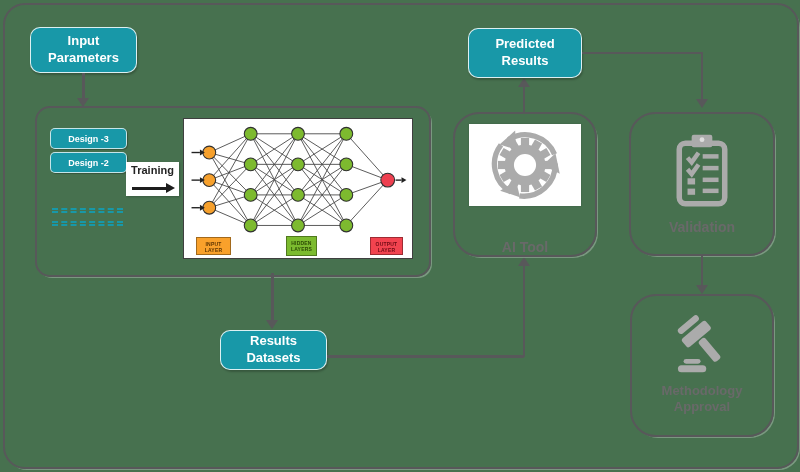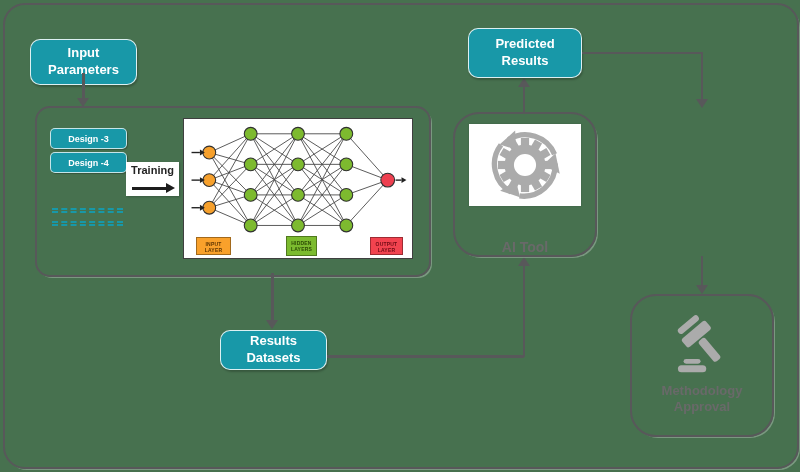--- a/index.html
+++ b/index.html
@@ -73,33 +73,33 @@
   }
   .gray-ic{color:var(--gray-icon,#ABABAB);}
 </style>
 </head>
 <body style="background: rgb(71, 113, 79);">
 
 <div class="stage">
 
   <div class="frame" style="left:3px;top:3px;width:792px;height:462px;border-radius:22px;"></div>
 
-  <div class="teal-box" style="left:30px;top:27px;width:107px;height:46px;margin-top:12px;">
+  <div class="teal-box" style="left:30px;top:27px;width:107px;height:46px;">
     <span>Input Parameters</span>
   </div>
   <div class="vline" style="left:82px;top:73px;height:27px;"></div>
   <div class="ah-down" style="left:77px;top:98px;"></div>
 
   <div class="frame" style="left:35px;top:106px;width:392px;height:167px;border-radius:15px;"></div>
 
   <div class="design-box" style="left:50px;top:128px;">
     <span>Design -3</span>
   </div>
   <div class="design-box" style="left:50px;top:152px;">
-    <span>Design -4</span>
+    <span>Design -2</span>
   </div>
   <div class="dash-row" style="left:52px;top:208px;"></div>
   <div class="dash-row" style="left:52px;top:221px;"></div>
 
   <div class="training">
     <span>Training</span>
     <div class="t-line"></div>
     <div class="t-head"></div>
   </div>
 
@@ -232,20 +232,38 @@
   <div class="ah-up" style="left:518px;top:78px;"></div>
 
   <div class="teal-box" style="left:468px;top:28px;width:114px;height:50px;">
     <span>Predicted Results</span>
   </div>
 
   <div class="hline" style="left:582px;top:51.5px;width:121px;"></div>
   <div class="vline" style="left:700.5px;top:51.5px;height:49px;"></div>
   <div class="ah-down" style="left:696px;top:99px;"></div>
 
+  <div class="frame icon-node" style="left:629px;top:112px;width:146px;height:144px;border-radius:26px;padding-top:14px;box-sizing:border-box;">
+    <svg class="gray-ic" viewBox="0 0 90 112" width="62" height="84">
+      <rect x="12" y="17" width="66" height="88" rx="9" fill="none" stroke="currentColor" stroke-width="8"></rect>
+      <rect x="30" y="5" width="30" height="18" rx="3" fill="currentColor"></rect>
+      <circle cx="45" cy="12" r="3.5" fill="#dedede"></circle>
+      <path d="M24 38 L30 45 L40 31" stroke="currentColor" stroke-width="6.5" fill="none"></path>
+      <path d="M24 55 L30 62 L40 48" stroke="currentColor" stroke-width="6.5" fill="none"></path>
+      <g fill="currentColor">
+        <rect x="24" y="68" width="11" height="9"></rect>
+        <rect x="24" y="83" width="11" height="9"></rect>
+        <rect x="46" y="33" width="23" height="6.5"></rect>
+        <rect x="46" y="50" width="23" height="6.5"></rect>
+        <rect x="46" y="67" width="23" height="6.5"></rect>
+        <rect x="46" y="83" width="23" height="6.5"></rect>
+      </g>
+    </svg>
+    <div class="caption" style="margin-top:7px;">Validation</div>
+  </div>
 
   <div class="vline" style="left:700.5px;top:256px;height:30px;"></div>
   <div class="ah-down" style="left:696px;top:285px;"></div>
 
   <div class="frame icon-node" style="left:630px;top:294px;width:144px;height:143px;border-radius:26px;padding-top:14px;box-sizing:border-box;">
     <svg class="gray-ic" viewBox="0 0 100 96" width="72" height="68">
       <g fill="currentColor">
         <g transform="rotate(-40 42 34)">
           <rect x="20" y="26" width="44" height="16" rx="4"></rect>
           <rect x="24" y="12" width="36" height="9" rx="4.5"></rect>

